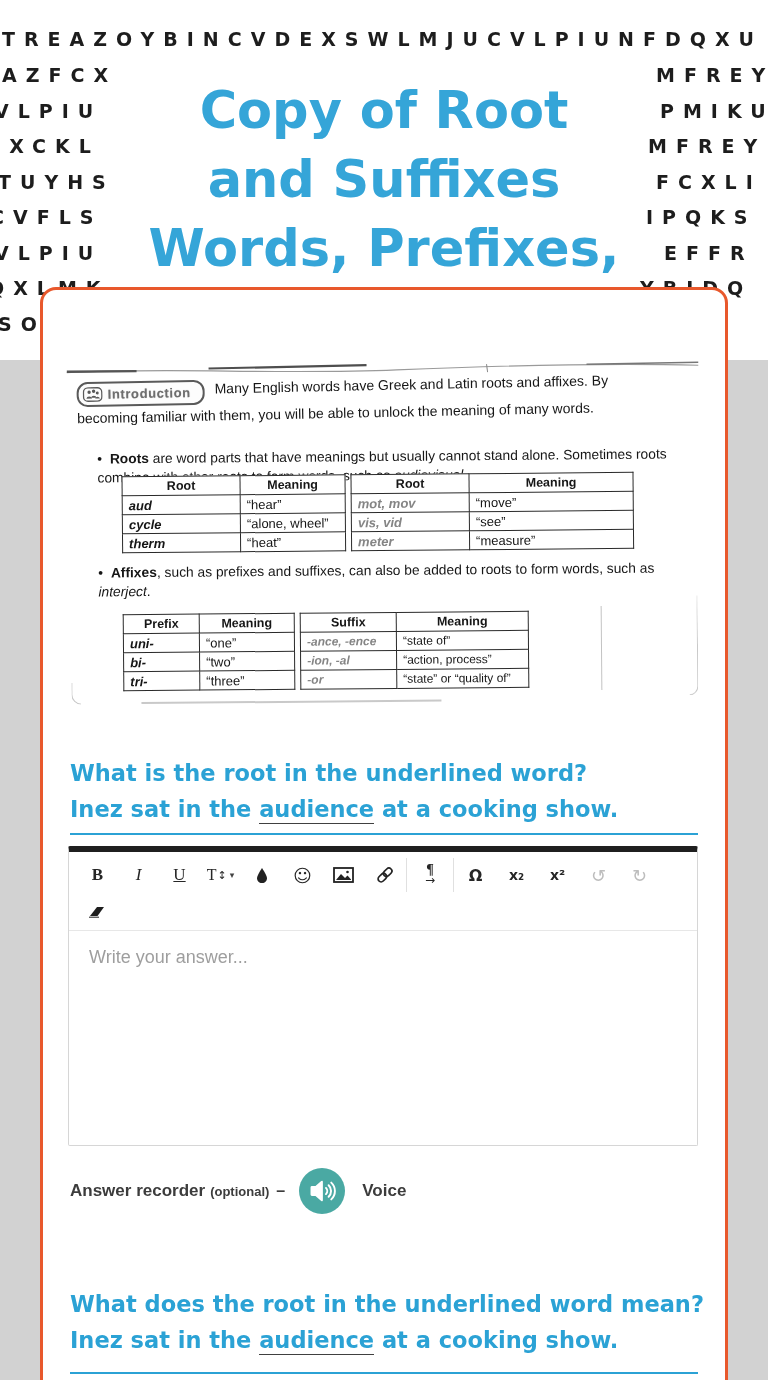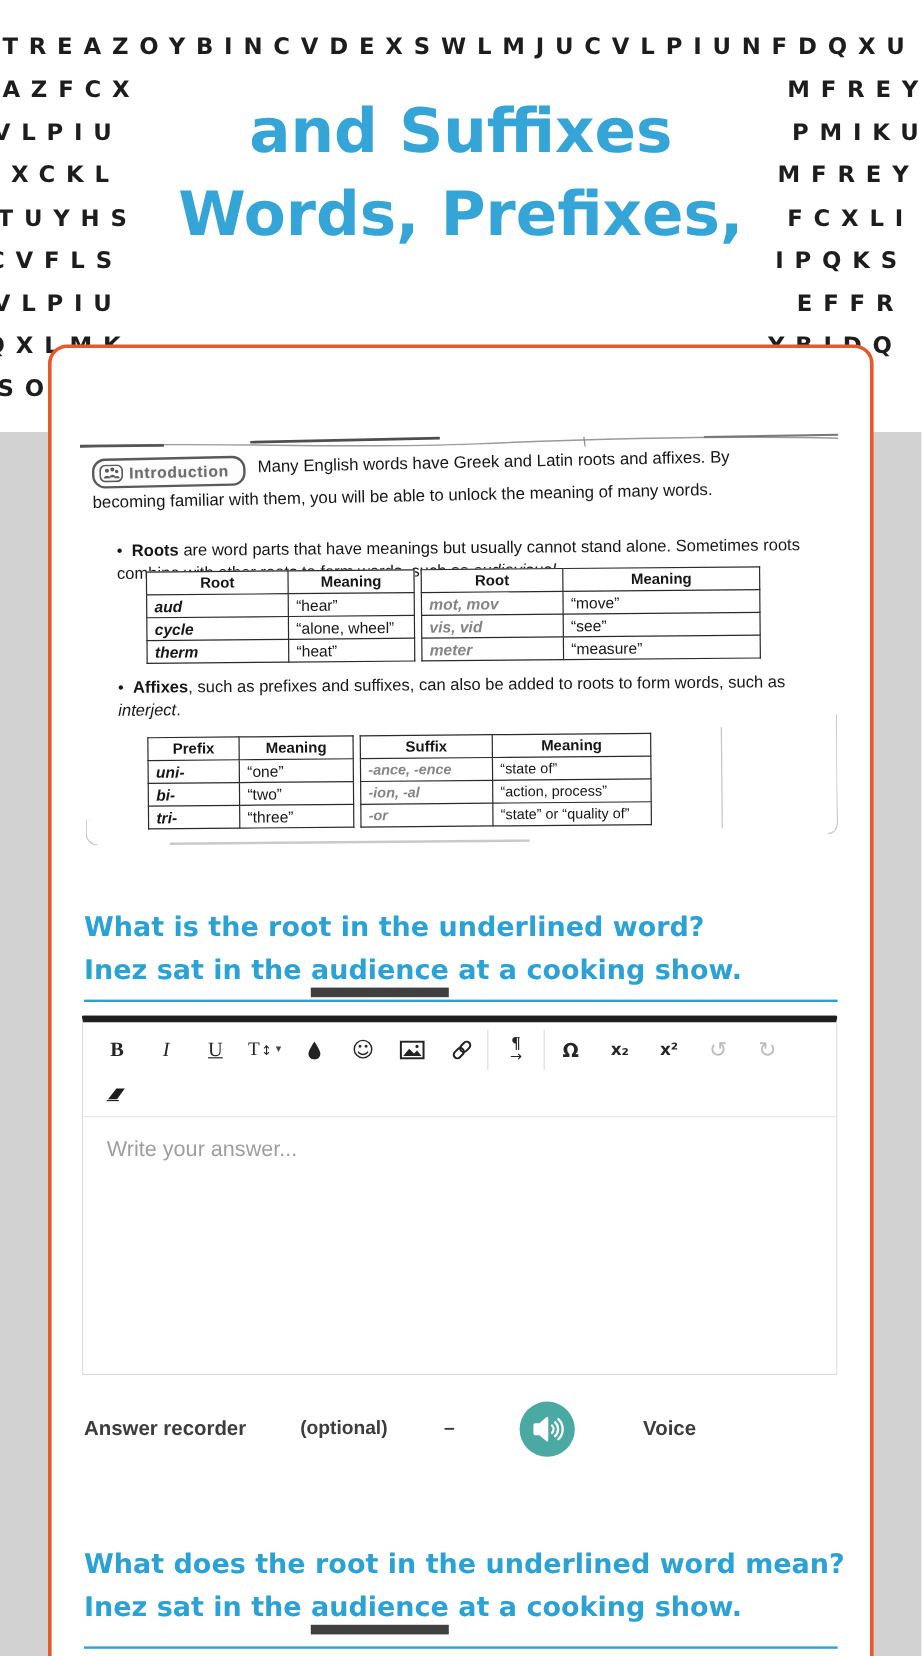--- a/index.html
+++ b/index.html
@@ -45,21 +45,21 @@
   .fold-v { position:absolute; left:532px; top:248px; width:1px; height:84px; background:#c3c3c3; }
   .curl-r { position:absolute; left:620px; top:238px; width:9px; height:100px;
             border-right:1px solid #c9c9c9; border-bottom:1px solid #cfcfcf; border-bottom-right-radius:10px; }
   .foot-line { position:absolute; left:72px; top:340px; width:300px; height:2px; background:#c9c9c9; }
   .curl-l { position:absolute; left:2px; top:320px; width:10px; height:22px;
             border-left:1px solid #c6c6c6; border-bottom:1px solid #c6c6c6; border-bottom-left-radius:12px; }
 
   
   .q { position:absolute; left:27px; width:640px; font-family:"DejaVu Sans",sans-serif; font-weight:bold;
        font-size:22.5px; color:#2ba2d5; }
-  .q .ul { border-bottom:8px solid #404040; padding-bottom:1px; }
+  .q .ul { border-bottom:1px solid #404040; padding-bottom:1px; }
   .q1a { top:470px; } .q1b { top:506px; }
   .q2a { top:1001px; } .q2b { top:1037px; }
   .blue-hr { position:absolute; left:27px; width:628px; height:2px; background:#2ba2d5; }
   .hr1 { top:543px; } .hr2 { top:1082px; }
 
   
   .editor { position:absolute; left:25px; top:556px; width:630px; height:300px;
             border:1px solid #d6d6d6; border-top:6px solid #1f1f1f; border-radius:2px; background:#fff; }
   .toolbar { border-bottom:1px solid #e7e7e7; padding:4px 0 2px 8px; }
   .tb-row { display:flex; align-items:center; height:38px; font-family:"DejaVu Sans",sans-serif; }
@@ -72,23 +72,23 @@
   .vsep { width:1px; height:34px; background:#e0e0e0; margin:0 1px; }
   .pilbtn { flex-direction:column; line-height:11px; width:44px; }
   .pilbtn .p { font-family:"Liberation Serif",serif; font-weight:bold; font-size:14px; }
   .pilbtn .a { font-size:12px; }
   .subsup { font-size:14px; font-weight:bold; }
   .undo { color:#bdbdbd; font-size:18px; } 
   .answer-area { padding:16px 20px; }
   .placeholder { color:#9e9e9e; font-size:18px; }
 
   
-  .recorder { position:absolute; left:27px; top:878px; width:620px; display:flex; align-items:center;gap:40px; }
+  .recorder { position:absolute; left:27px; top:878px; width:620px; display:flex; align-items:center; }
   .rec-label { font-weight:bold; font-size:17px; color:#3c3c3c; }
-  .rec-opt { font-weight:bold; font-size:16px; color:#3c3c3c; margin-left:5px; }
+  .rec-opt { font-weight:bold; font-size:13px; color:#3c3c3c; margin-left:5px; }
   .rec-dash { font-weight:bold; font-size:16px; color:#3c3c3c; margin:0 14px 0 7px; }
   .voice-btn { width:46px; height:46px; border-radius:50%; background:#4aa9a3; display:flex;
                align-items:center; justify-content:center; cursor:pointer; }
   .voice-label { font-weight:bold; font-size:17px; color:#3c3c3c; margin-left:17px; }
 </style>
 </head>
 <body>
 
 <div class="letters-layer">
   <div>
@@ -112,20 +112,21 @@
       <div class="letter-row" style="left: 664px; top: 242px;">EFFR</div>
       <div class="letter-row" style="left: 640px; top: 277px;">YBJDQ</div>
       <div class="letter-row" style="left: 690px; top: 313px;">BB</div>
     </div>
   <div class="letter-row" style="left:2px;top:28px;">TREAZOYBINCVDEXSWLMJUCVLPIUNFDQXU</div>
 </div>
 
 <div class="gray-bg"></div>
 
 <div class="title">
+  <div>Copy of Root</div>
   <div>and Suffixes</div>
   <div>Words, Prefixes,</div>
 </div>
 
 <div class="card">
 
   <div class="scan">
     <svg class="torn-edge" width="632" height="14">
       <path d="M0 8 C 100 3, 210 12, 330 8 S 540 3, 632 6" stroke="#9a9a9a" stroke-width="1.2" fill="none"></path>
       <path d="M0 7 L70 7" stroke="#555" stroke-width="2.4" fill="none"></path>
@@ -228,21 +229,21 @@
           </tr>
             <tr>
             <td>tri-</td>
             <td>“three”</td>
           </tr>
           </tbody>
       </table>
       <table class="rk-gray" style="font-size:12px">
         <thead>
             <tr>
-          <th style="width:110px">Suffix</th>
+          <th style="width:96px">Suffix</th>
           <th style="width:132px">Meaning</th>
         </tr>
           </thead>
         <tbody>
 
         <tr>
             <td style="font-size:12px">-ance, -ence</td>
             <td style="font-size:12px">“state of”</td>
           </tr>
             <tr>

